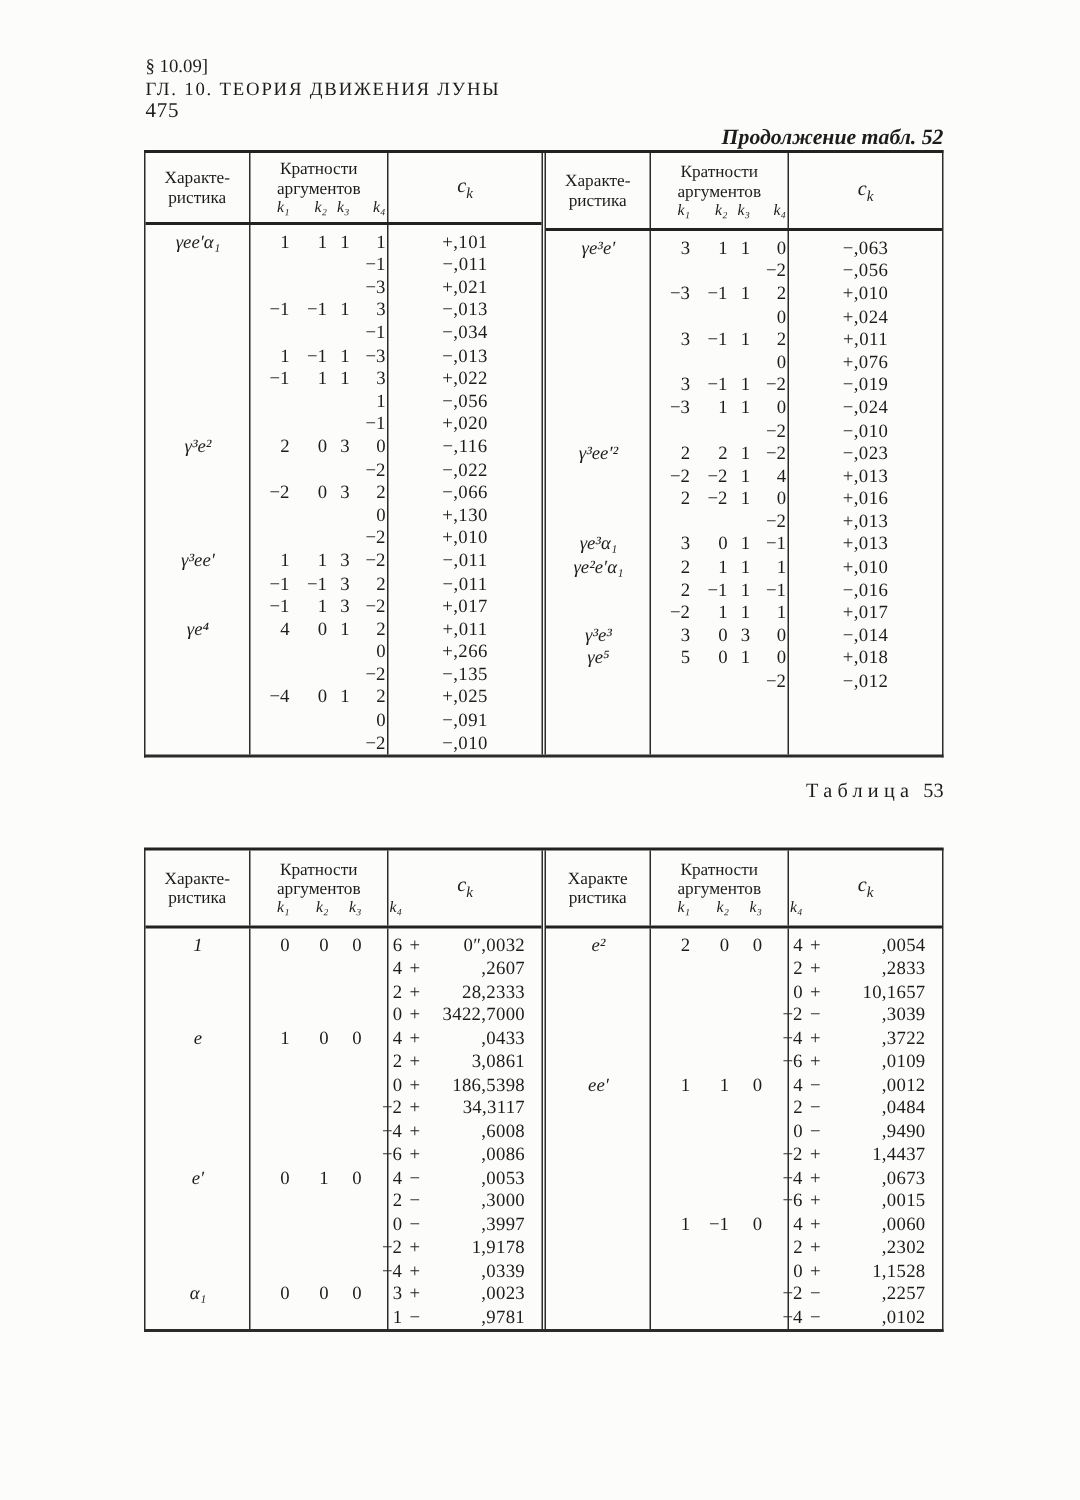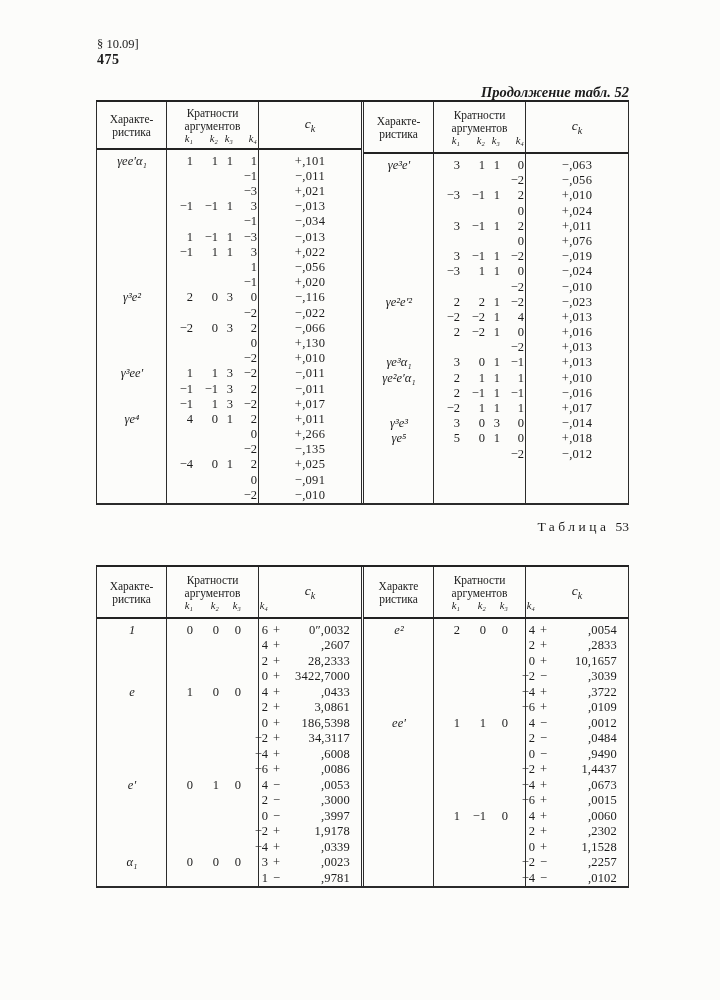--- a/index.html
+++ b/index.html
@@ -11,21 +11,21 @@
     font-family: "Liberation Serif", serif;
     margin: 0 auto; overflow: hidden;
   }
   
   .running-head {
     position: absolute; top: 37px; left: 97px; right: 92px;
     display: flex; align-items: baseline; font-size: 13px; flex-direction: column;
   }
   .sec-ref { font-size: 12.5px; }
   .chap { flex: 1; text-align: center; letter-spacing: 1.2px; font-size: 12.5px; }
-  .pnum { font-size: 14px; font-weight: bold; letter-spacing: .5px; }
+  .pnum { font-size: 14px; font-weight: normal; letter-spacing: .5px; }
   .continuation {
     position: absolute; top: 71px; right: 91px;
     font-style: italic; font-weight: bold; font-size: 14.5px; margin-top: 13px;
   }
   
   .tbl {
     position: absolute; left: 96px; width: 533px;
     display: flex;
     border: 1px solid #2b2b2b;
     border-top: 2px solid #222;
@@ -87,20 +87,21 @@
     text-align: center; font-size: 13.5px; letter-spacing: .6px;
   }
 </style>
 </head>
 <body>
 
 <div class="page">
 
   <div class="running-head">
     <span class="sec-ref">§ 10.09]</span>
+    <span class="chap">ГЛ. 10. ТЕОРИЯ ДВИЖЕНИЯ ЛУНЫ</span>
     <span class="pnum">475</span>
   </div>
 
   <div class="continuation">Продолжение табл. 52</div>
 
   <div class="tbl" id="table52">
     <section class="half left">
       <div class="thead">
         <div class="th th-char">
           <div>Характе-</div>
@@ -458,21 +459,21 @@
             <div class="cell ch"></div>
             <div class="cell mult">
               <span></span>
               <span></span>
               <span></span>
               <span>−2</span>
             </div>
             <div class="cell ck">−,010</div>
           </div>
           <div class="row">
-            <div class="cell ch">γe²e′²</div>
+            <div class="cell ch">γ³ee′²</div>
             <div class="cell mult">
               <span>2</span>
               <span>2</span>
               <span>1</span>
               <span>−2</span>
             </div>
             <div class="cell ck">−,023</div>
           </div>
           <div class="row">
             <div class="cell ch"></div>

